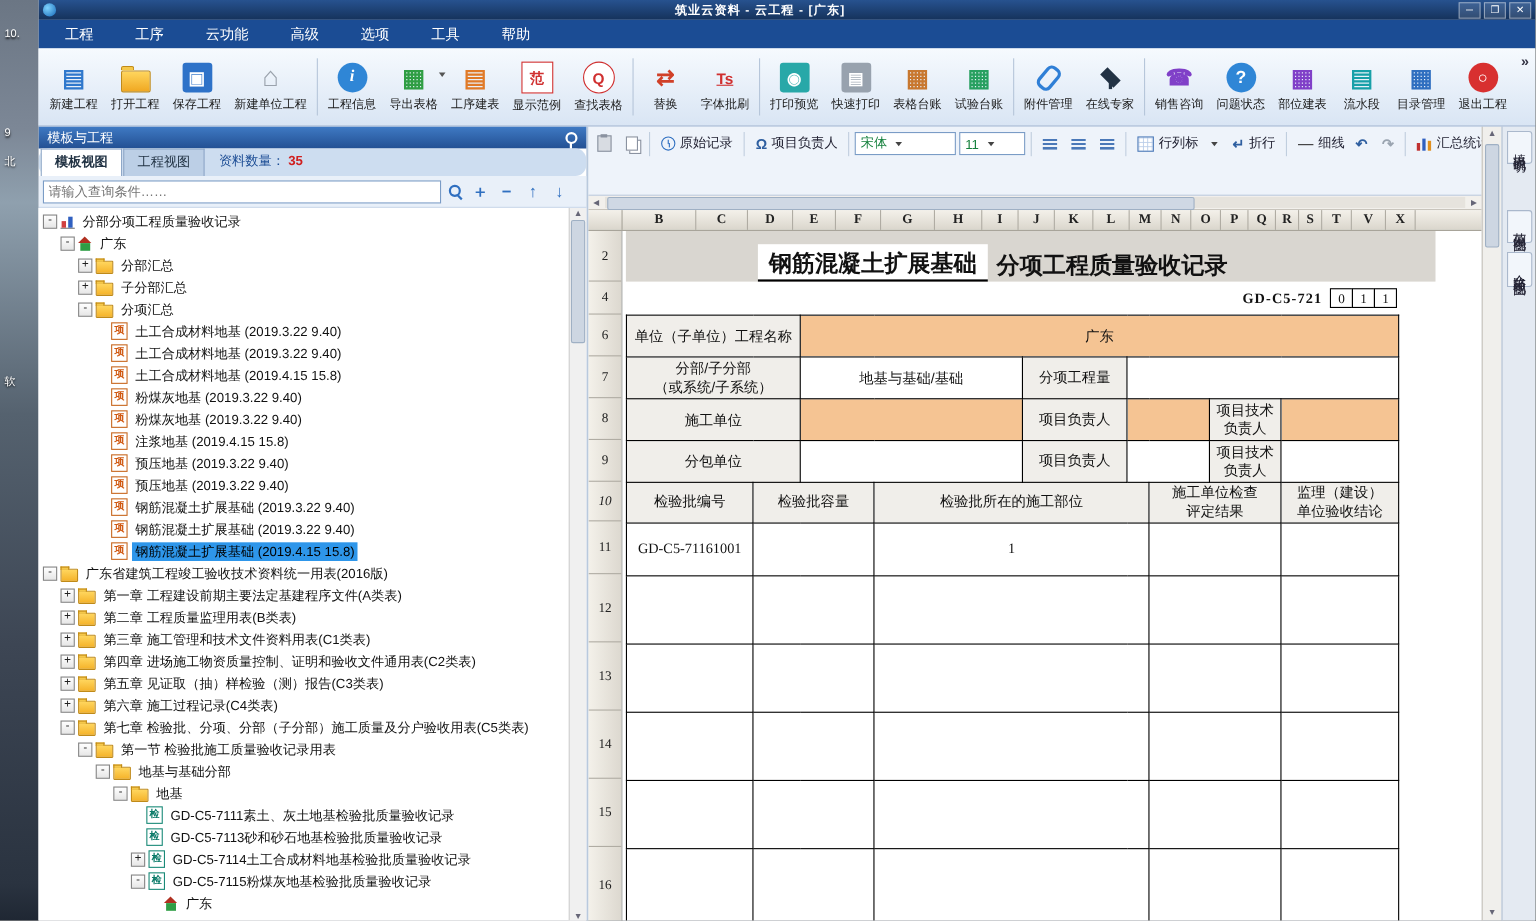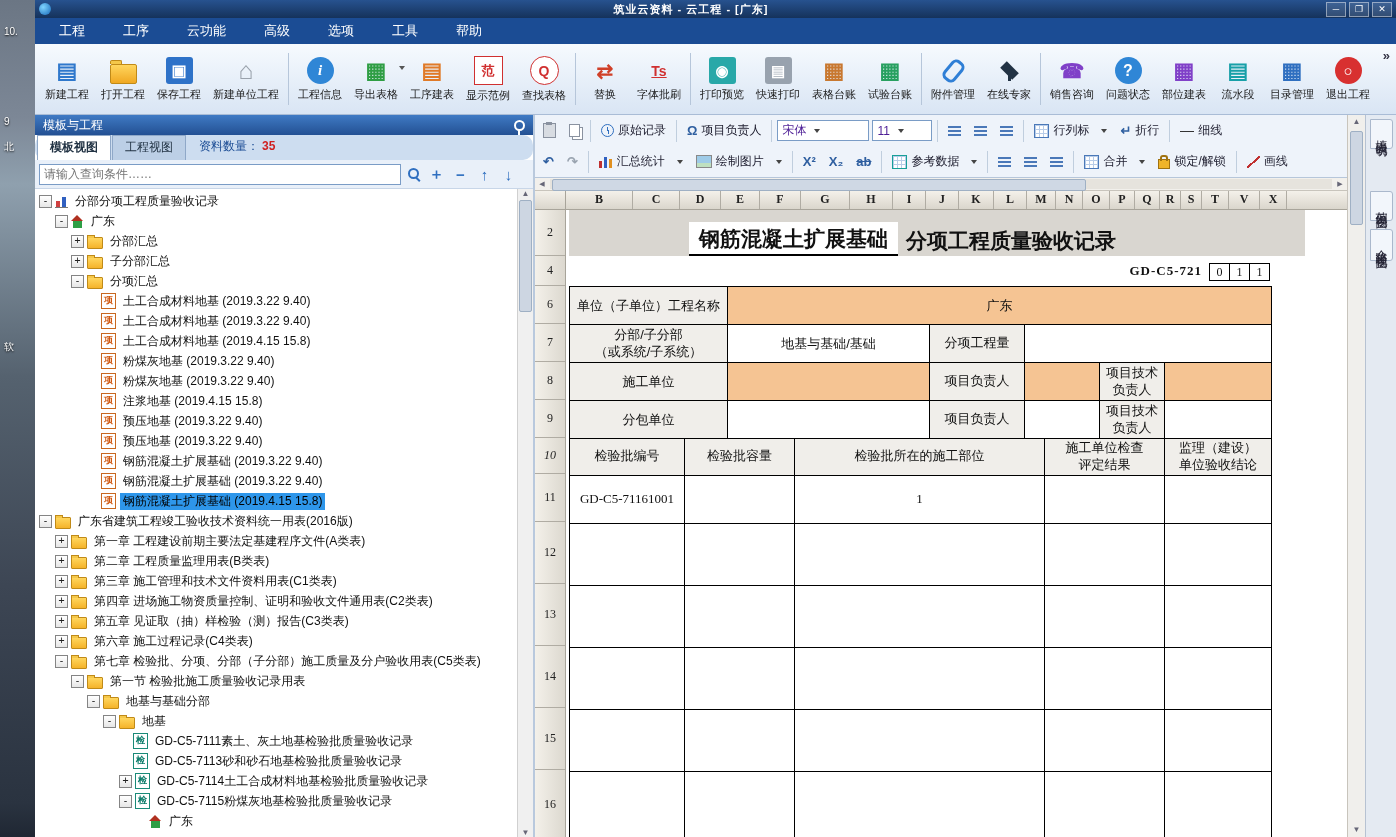--- a/index.html
+++ b/index.html
@@ -80,30 +80,30 @@
             font-size:9px;line-height:12px;text-align:center;font-weight:bold;}
   .ti-badge.check{border-color:#1a8a78;color:#0a7a68;}
   .tlabel{padding:0 3px;}
   .tlabel.selected{background:#2e96ea;color:#000;}
   .tree-scroll{position:absolute;right:0;top:0;bottom:0;width:15px;background:#f0f0f0;border-left:1px solid #d0d0d0;
                display:flex;flex-direction:column;align-items:center;font-size:8px;color:#667;}
   .scroll-thumb{width:11px;background:#cdd6e2;border:1px solid #9fb0c4;border-radius:2px;}
   
   .right-panel{flex:1;display:flex;min-width:0;}
   .rp-main{flex:1;display:flex;flex-direction:column;min-width:0;}
-  .fmt{height:62px;background:#eef3fa;border-bottom:1px solid #b6c6da;display:flex;flex-direction:column;
+  .fmt{height:62px;background:#eef3fa;border-bottom:1px solid #b6c6da;display:flex;flex-direction:row;
        padding:0 3px;flex:none;overflow:hidden;}
   .fmt-row{height:31px;display:flex;align-items:center;gap:3px;font-size:12px;white-space:nowrap;}
   .fmt-btn{display:flex;align-items:center;gap:4px;padding:2px 5px;color:#223;}
   .fmt-sep{width:1px;height:22px;background:#c0cede;margin:0 2px;flex:none;}
   .fmt-g{color:#2f5fa0;font-weight:bold;font-size:13px;}
   .fmt-g.muted{color:#9aa4b0;}
   .fmt-g.strike{text-decoration:line-through;}
   .combo{background:#fff;border:1px solid #7a9cc6;height:19px;display:flex;align-items:center;
-         padding:0 4px;font-size:12px;color:#4c1d95;}
+         padding:0 4px;font-size:12px;color:#15803d;}
   .carr{border-top:4px solid #444;border-left:3px solid transparent;border-right:3px solid transparent;margin-left:8px;}
   .mi{width:14px;height:13px;flex:none;display:inline-block;}
   .mi-paste-icon{width:11px;height:13px;background:#d8dce2;border:1px solid #8a92a0;position:relative;}
   .mi-paste-icon::after{content:"";position:absolute;left:2px;top:-2px;width:6px;height:3px;background:#8a92a0;}
   .mi-copy-icon{background:#fff;border:1px solid #8a92a0;width:9px;height:11px;box-shadow:3px 3px 0 -1px #fff,3px 3px 0 0 #8a92a0;}
   .mi-origrec-icon{border:1px solid #2f6fc0;border-radius:50%;width:11px;height:11px;position:relative;}
   .mi-origrec-icon::after{content:"";position:absolute;left:5px;top:2px;width:1px;height:4px;background:#2f6fc0;box-shadow:1px 3px 0 #2f6fc0;}
   .mi-align-left-icon,.mi-align-center-icon,.mi-align-right-icon,
   .mi-align-top-icon,.mi-align-middle-icon,.mi-align-bottom-icon{
      width:13px;height:10px;background:repeating-linear-gradient(to bottom,#4a78b8 0 2px,transparent 2px 4px);}

